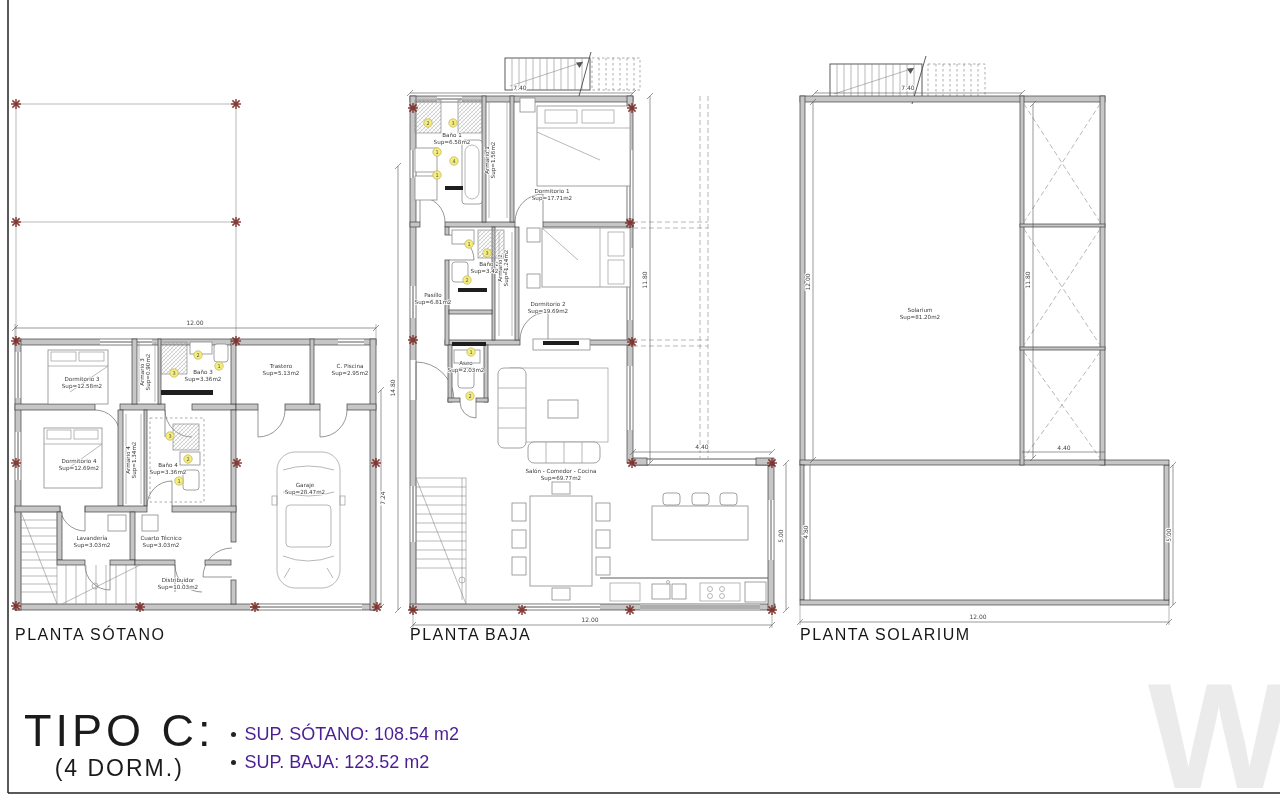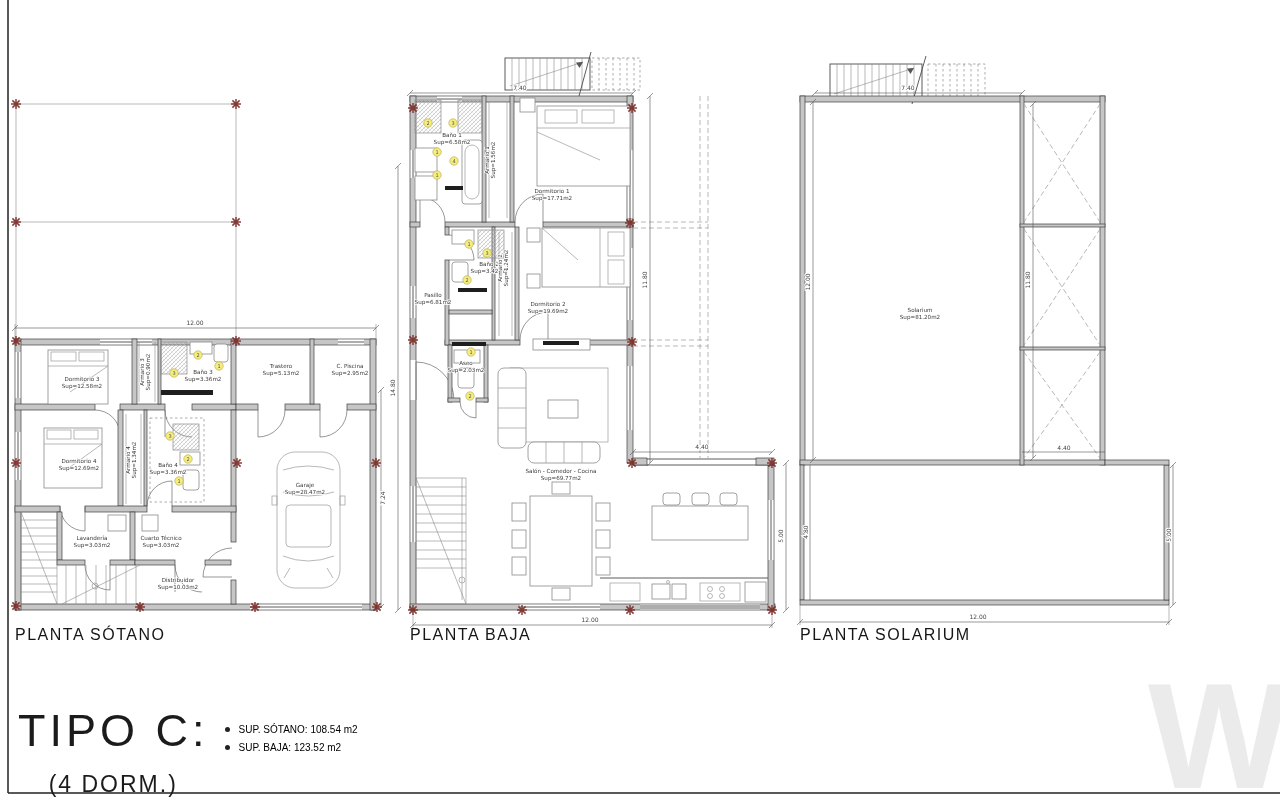--- a/index.html
+++ b/index.html
@@ -19,25 +19,25 @@
   .dark  {fill:#1e1e1e;}
   .door  {stroke:#6a6a6a;stroke-width:0.7;fill:none;}
   .lbl   {font:5.6px "DejaVu Sans",sans-serif;fill:#3a3a3a;text-anchor:middle;
           paint-order:stroke;stroke:#fff;stroke-width:1.4;}
   .dim   {font:6px "DejaVu Sans",sans-serif;fill:#444;text-anchor:middle;
           paint-order:stroke;stroke:#fff;stroke-width:2.2;}
   .ptitle{font:16px "Liberation Sans",sans-serif;fill:#161616;letter-spacing:1.5px;}
   .badge-num{font:5px "DejaVu Sans",sans-serif;fill:#555;text-anchor:middle;}
   .wm    {font:150px "Liberation Sans",sans-serif;font-weight:bold;fill:#ebebeb;}
   
-  .titleblock{position:absolute;left:18px;top:708px;display:flex;align-items:flex-start;gap:16px;}
+  .titleblock{position:absolute;left:24px;top:708px;display:flex;align-items:flex-start;gap:16px;}
   .tipo-main{text-align:center;color:#1b1b1b;}
   .tipo{font-size:45px;letter-spacing:4px;font-weight:400;line-height:1.0;}
-  .dorm{font-size:23px;letter-spacing:2px;margin-top:18px;}
-  .areas{list-style:none;margin:16px 0 0 0;padding:0;font-size:10px;color:#000000;}
+  .dorm{font-size:23px;letter-spacing:2px;margin-top:2px;}
+  .areas{list-style:none;margin:16px 0 0 0;padding:0;font-size:18px;color:#4c1d95;}
   .areas li{margin:0 0 7px 0;display:flex;align-items:center;}
   .areas li::before{content:"";display:inline-block;width:5px;height:5px;border-radius:50%;
                     background:#222;margin-right:9px;flex:0 0 auto;}
 </style>
 </head>
 <body>
 
 <div class="canvas">
 
 <svg width="1280" height="800" viewBox="0 0 1280 800">

